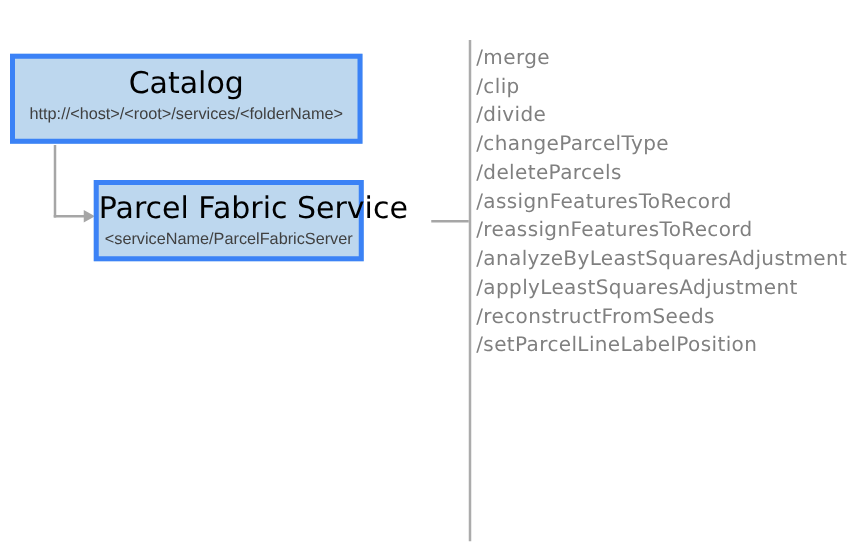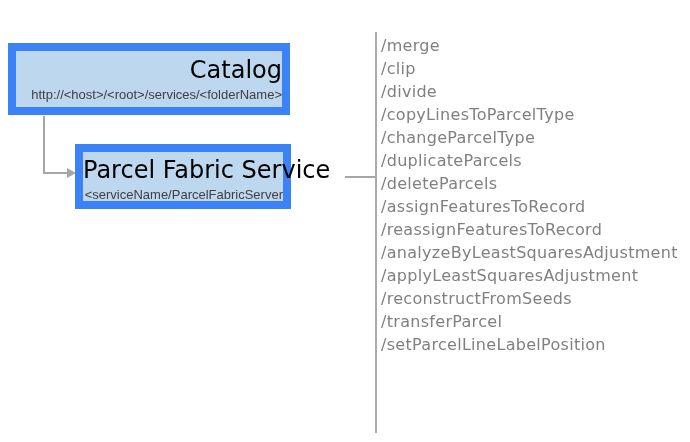--- a/index.html
+++ b/index.html
@@ -12,22 +12,22 @@
     width: 690px;
     height: 442px;
     background: #ffffff;
     overflow: hidden;
     font-family: "DejaVu Sans", sans-serif;
   }
   .node-box {
     position: absolute;
     box-sizing: border-box;
     background: #bdd7ee;
-    border: 8px solid #3b82f6;
-    text-align: right;
+    border: 4px solid #3b82f6;
+    text-align: center;
     color: #000000;
   }
   .node-box.catalog {
     left: 8px;
     top: 43px;
     width: 282px;
     height: 72px;
     padding-top: 5px;
   }
   .node-box.service {
@@ -132,38 +132,35 @@
 
   <ul class="endpoints">
 
 
       <li>/merge</li>
 
       <li>/clip</li>
 
       <li>/divide</li>
 
-      <li>/copyLinesToParcelType</li>
 
       <li>/changeParcelType</li>
 
-      <li>/duplicateParcels</li>
 
       <li>/deleteParcels</li>
 
       <li>/assignFeaturesToRecord</li>
 
       <li>/reassignFeaturesToRecord</li>
 
 
 
       <li>/analyzeByLeastSquaresAdjustment</li>
 
       <li>/applyLeastSquaresAdjustment</li>
 
       <li>/reconstructFromSeeds</li>
 
-      <li>/transferParcel</li>
 
       <li>/setParcelLineLabelPosition</li>
     </ul>
 
 </div>
 
 </body></html>

